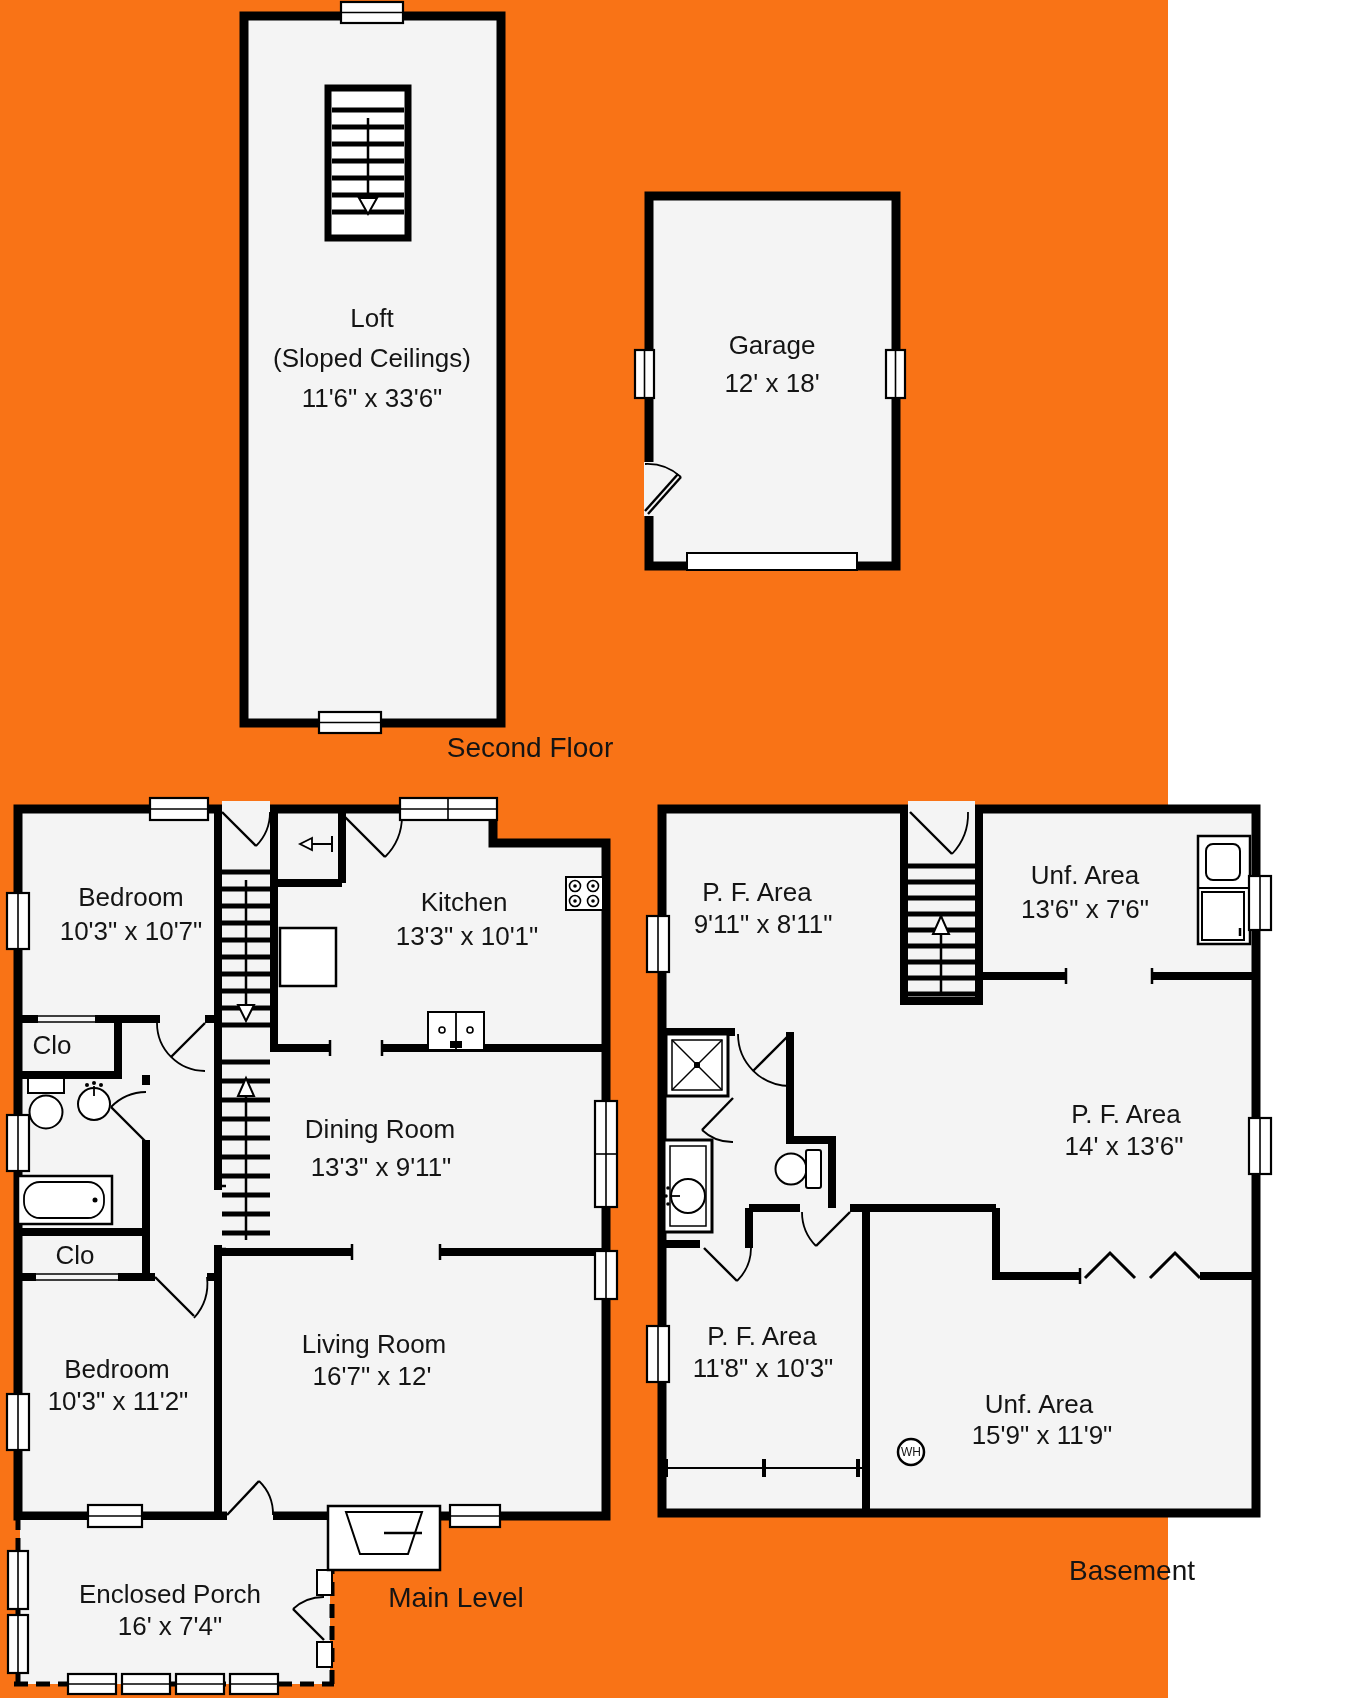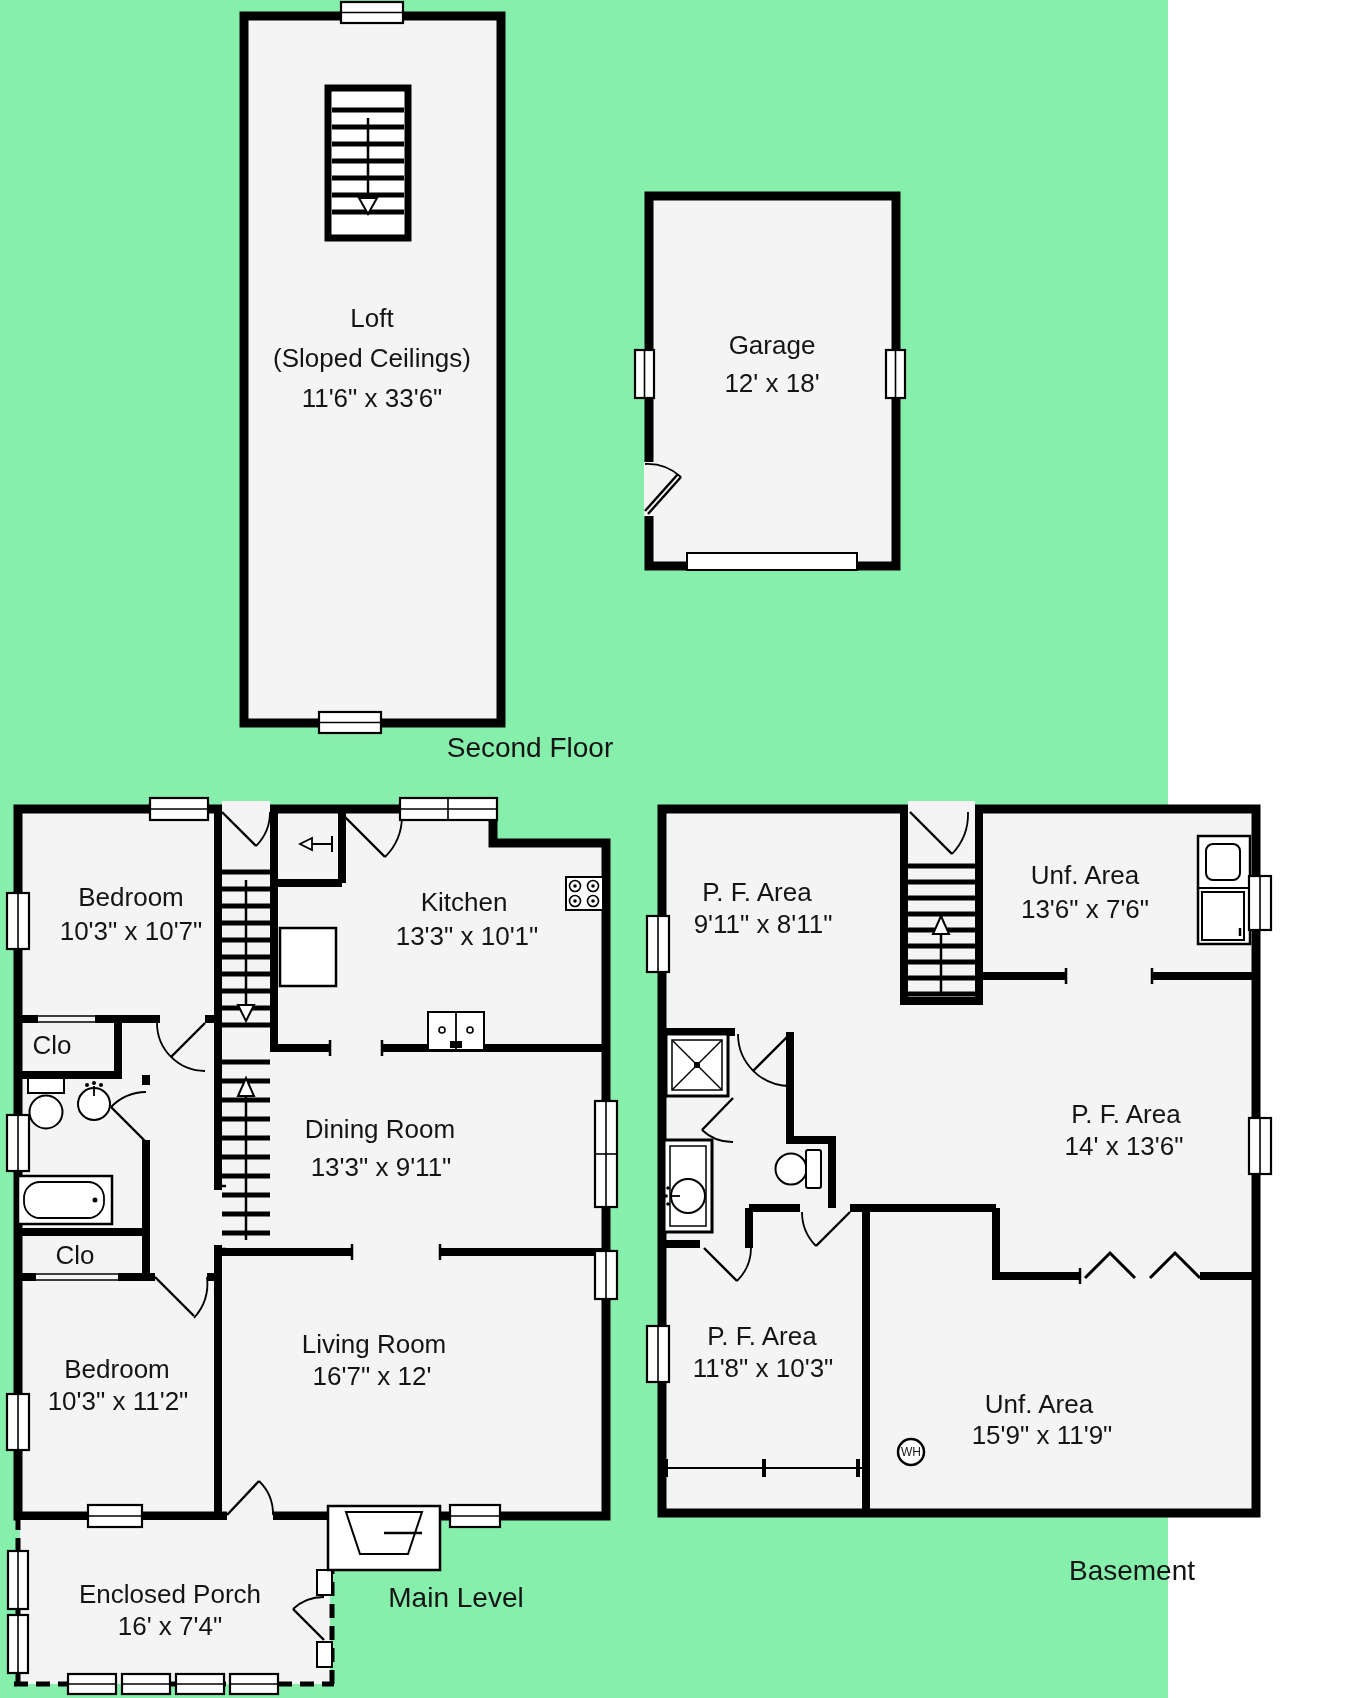--- a/index.html
+++ b/index.html
@@ -1,16 +1,16 @@
 <!DOCTYPE html>
 <html><head>
 <meta charset="utf-8">
 <style>
   html,body{margin:0;padding:0;background:#fff;}
-  .plan-wrap{width:1168px;height:1698px;background:#86efac;position:relative;}
+  .plan-wrap{width:1168px;height:1698px;background:#f97316;position:relative;}
   svg{display:block;}
   text{font-family:"Liberation Sans", sans-serif;fill:#141414;}
   .room-name,.room-dims{font-size:26px;}
   .floor-label{font-size:28px;}
   .clo-label{font-size:26px;}
   .wh-label{font-size:12px;}
   .wallfill{fill:#f4f4f4;stroke:#000;}
   .fix{fill:#fff;stroke:#000;}
   .thin{stroke:#000;fill:none;}
   .arc{stroke:#000;fill:none;stroke-width:1.8;}

